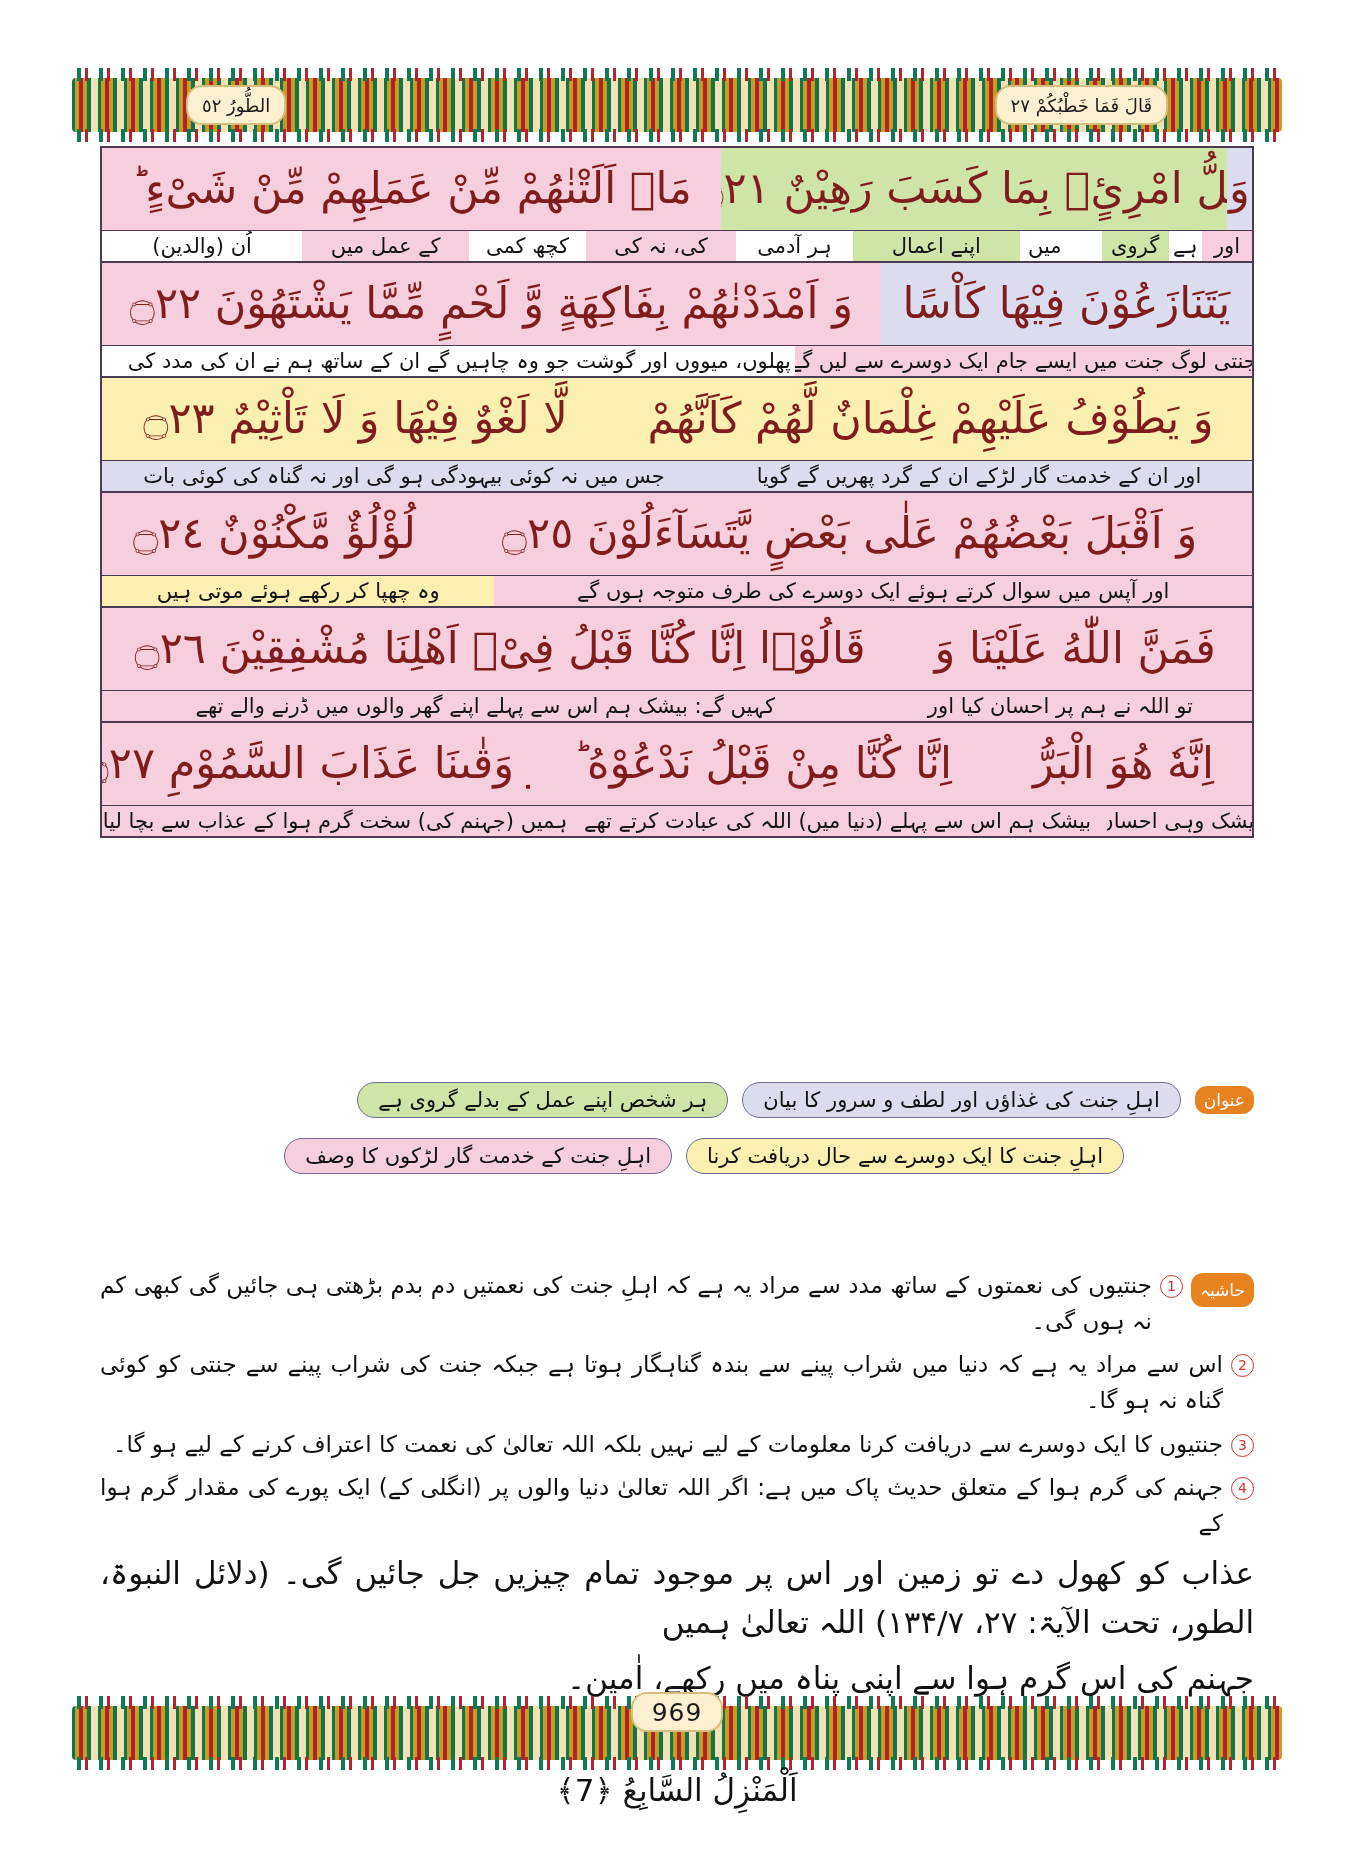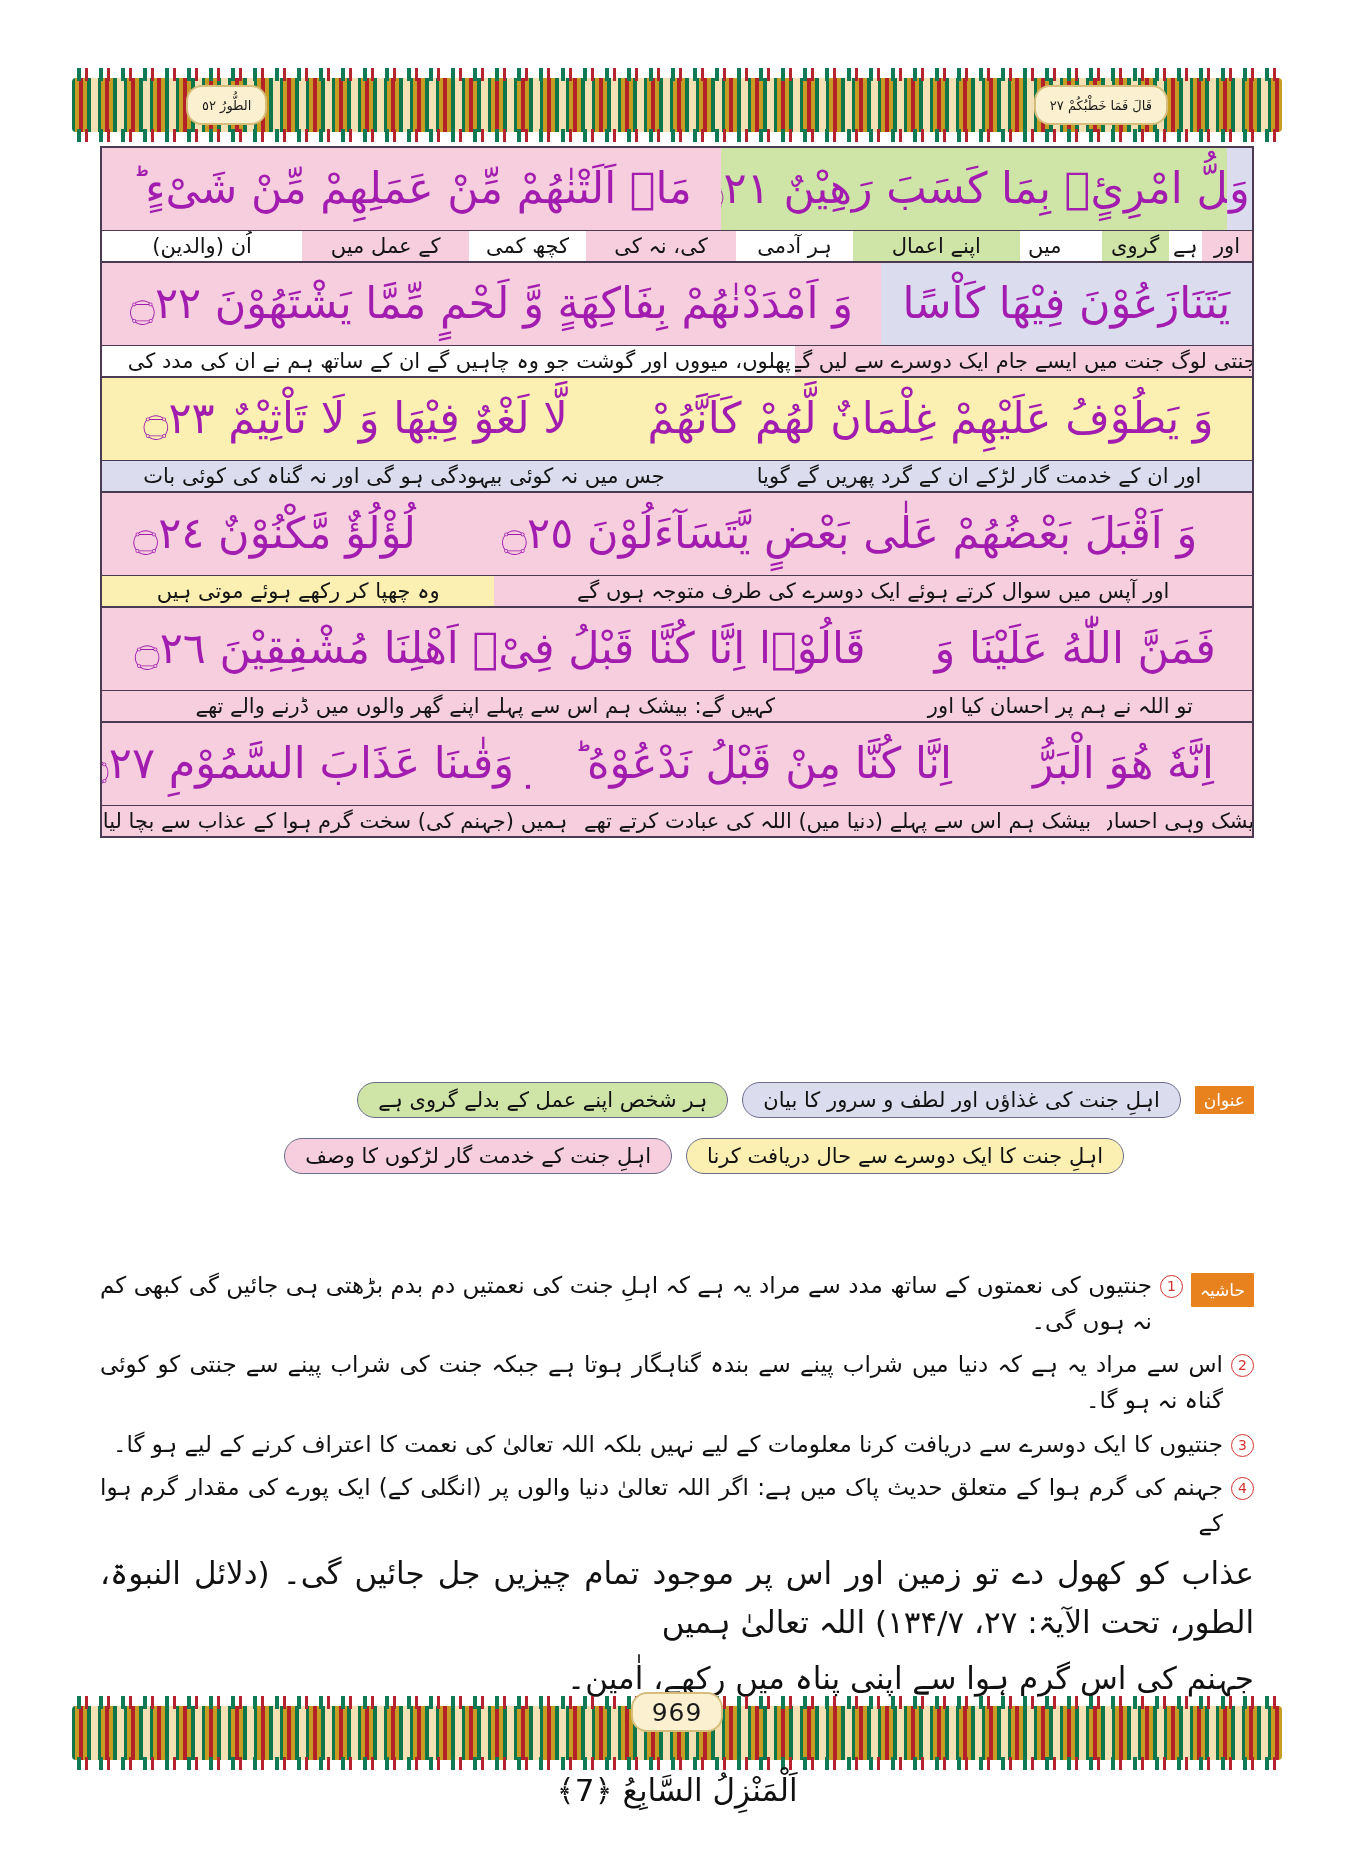--- a/index.html
+++ b/index.html
@@ -42,21 +42,21 @@
   .ftr-band { top: 1706px; }
 
   .cartouche {
     position: absolute;
     background: #fbf0cf;
     border: 2px solid #d6bd7c;
     border-radius: 16px;
     height: 40px;
     display: flex; align-items: center; justify-content: center;
     padding: 0 14px;
-    font-size: 13px; color: #1a1a1a; white-space: nowrap;
+    font-size: 18px; color: #1a1a1a; white-space: nowrap;
     font-family: "DejaVu Sans", "Liberation Sans", sans-serif;
     direction: rtl;
     z-index: 4;
   }
   .cart-surah { top: 85px; left: 186px; }
   .cart-juz   { top: 85px; right: 186px; }
   .cart-page  {
     top: 1692px; left: 50%; transform: translateX(-50%);
     font-size: 25px; letter-spacing: 1px; min-width: 92px;
   }
@@ -79,21 +79,21 @@
   .trans-row { border-bottom: 2px solid #4b3b52; }
   .scripture > .trans-row:last-child { border-bottom: none; }
 
   .seg {
     display: flex; align-items: center; justify-content: center;
     direction: rtl; overflow: hidden;
   }
   .ayat-row .seg {
     height: 82px;
     font-size: 43px; line-height: 1.05;
-    color: #a21caf; white-space: nowrap;
+    color: #7f1d1d; white-space: nowrap;
     letter-spacing: -0.5px;
   }
   .trans-row .seg {
     height: 30px;
     font-size: 21px; line-height: 1.15;
     color: #141414; white-space: nowrap;
   }
 
   
   .bg-pink   { background: #f6cedd; }
@@ -107,21 +107,21 @@
     position: absolute; left: 100px; width: 1154px; top: 1082px;
     direction: rtl;
   }
   .topic-line {
     display: flex; align-items: center; justify-content: flex-start;
     gap: 14px; margin-bottom: 20px; direction: rtl;
   }
   .topic-line.indent { padding-right: 130px; }
   .label-chip {
     background: #e8821f; color: #fff;
-    border-radius: 1px; padding: 4px 9px;
+    border-radius: 12px; padding: 4px 9px;
     font-size: 17px; white-space: nowrap; direction: rtl;
     display: flex; align-items: center;
   }
   .topic-pill {
     border: 1.5px solid #6d6d8a;
     border-radius: 22px;
     padding: 5px 20px;
     font-size: 21px; white-space: nowrap; direction: rtl;
     color: #111;
     display: flex; align-items: center;

